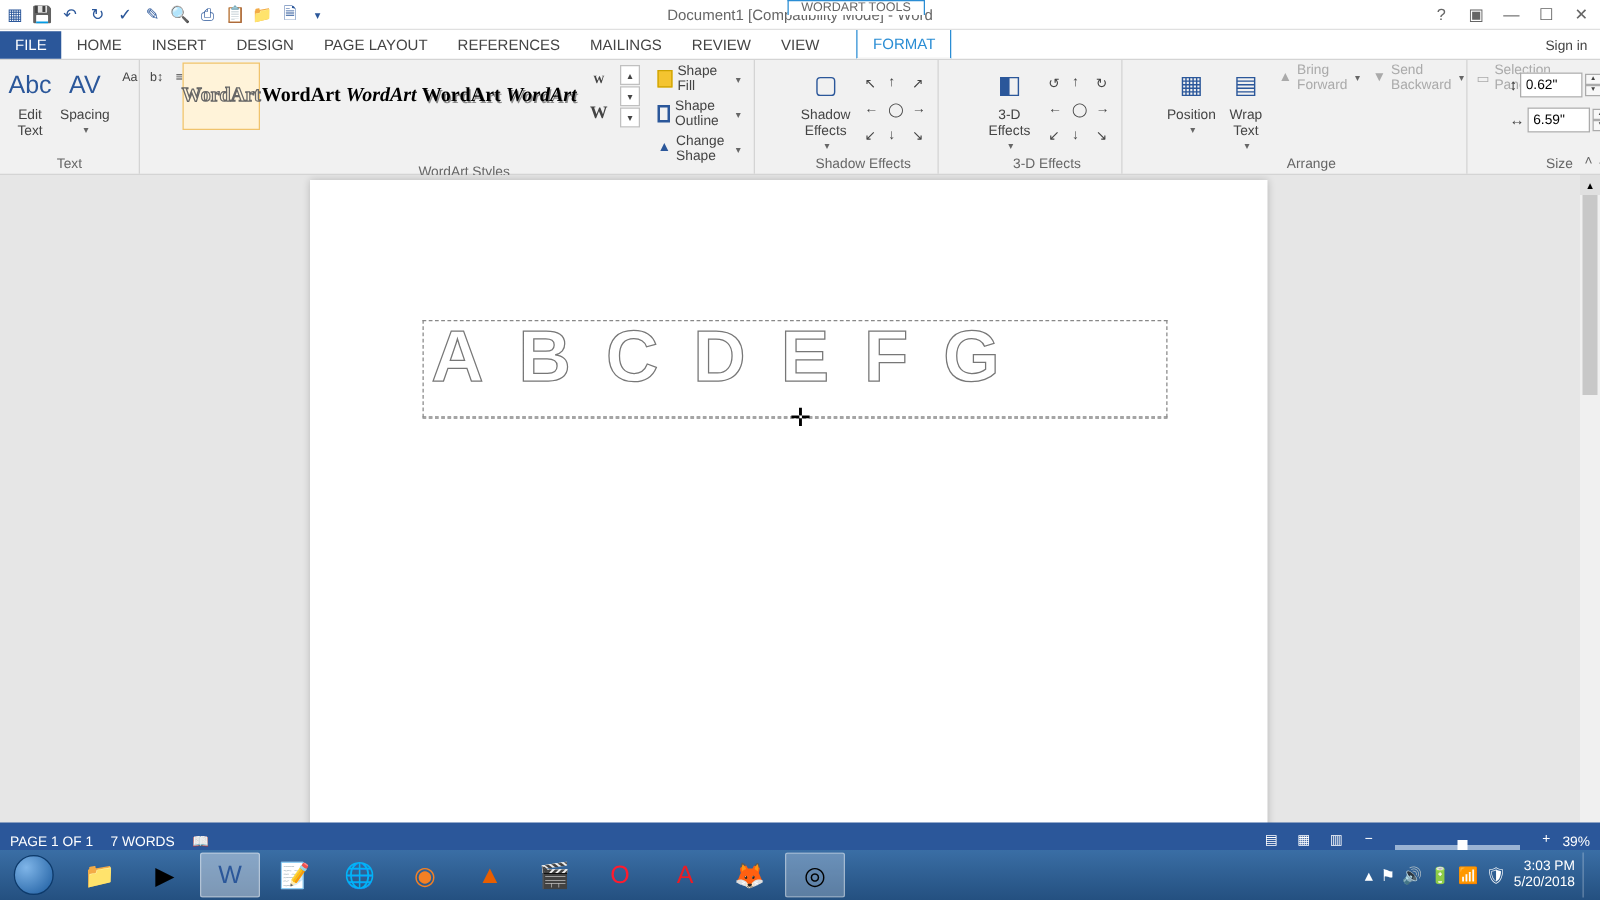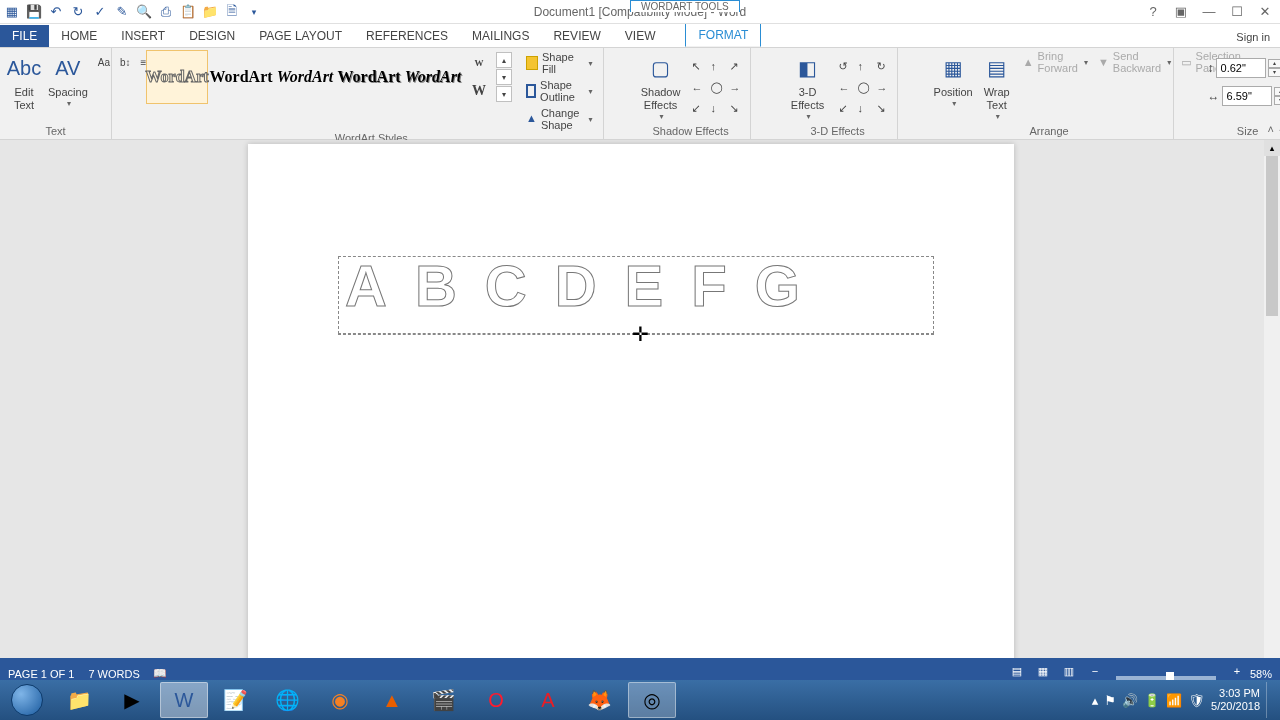--- a/index.html
+++ b/index.html
@@ -332,21 +332,21 @@
   <span class="status-item">PAGE 1 OF 1</span>
   <span class="status-item">7 WORDS</span>
   <span class="status-item">📖</span>
   <span class="spacer"></span>
   <span class="view-btn">▤</span>
   <span class="view-btn">▦</span>
   <span class="view-btn">▥</span>
   <span class="view-btn">−</span>
   <div class="zoom-slider"></div>
   <span class="view-btn">+</span>
-  <span class="status-item" style="margin-right:0;">58%</span>
+  <span class="status-item" style="margin-right:0;">39%</span>
 </div>
 
 <div class="taskbar">
   <div class="start-btn">
       <div class="start-orb"></div>
     </div>
   <div class="task-icon">📁</div>
   <div class="task-icon">▶</div>
   <div class="task-icon active" style="color:#2b579a;background:rgba(255,255,255,.4);">W</div>
   <div class="task-icon">📝</div>

